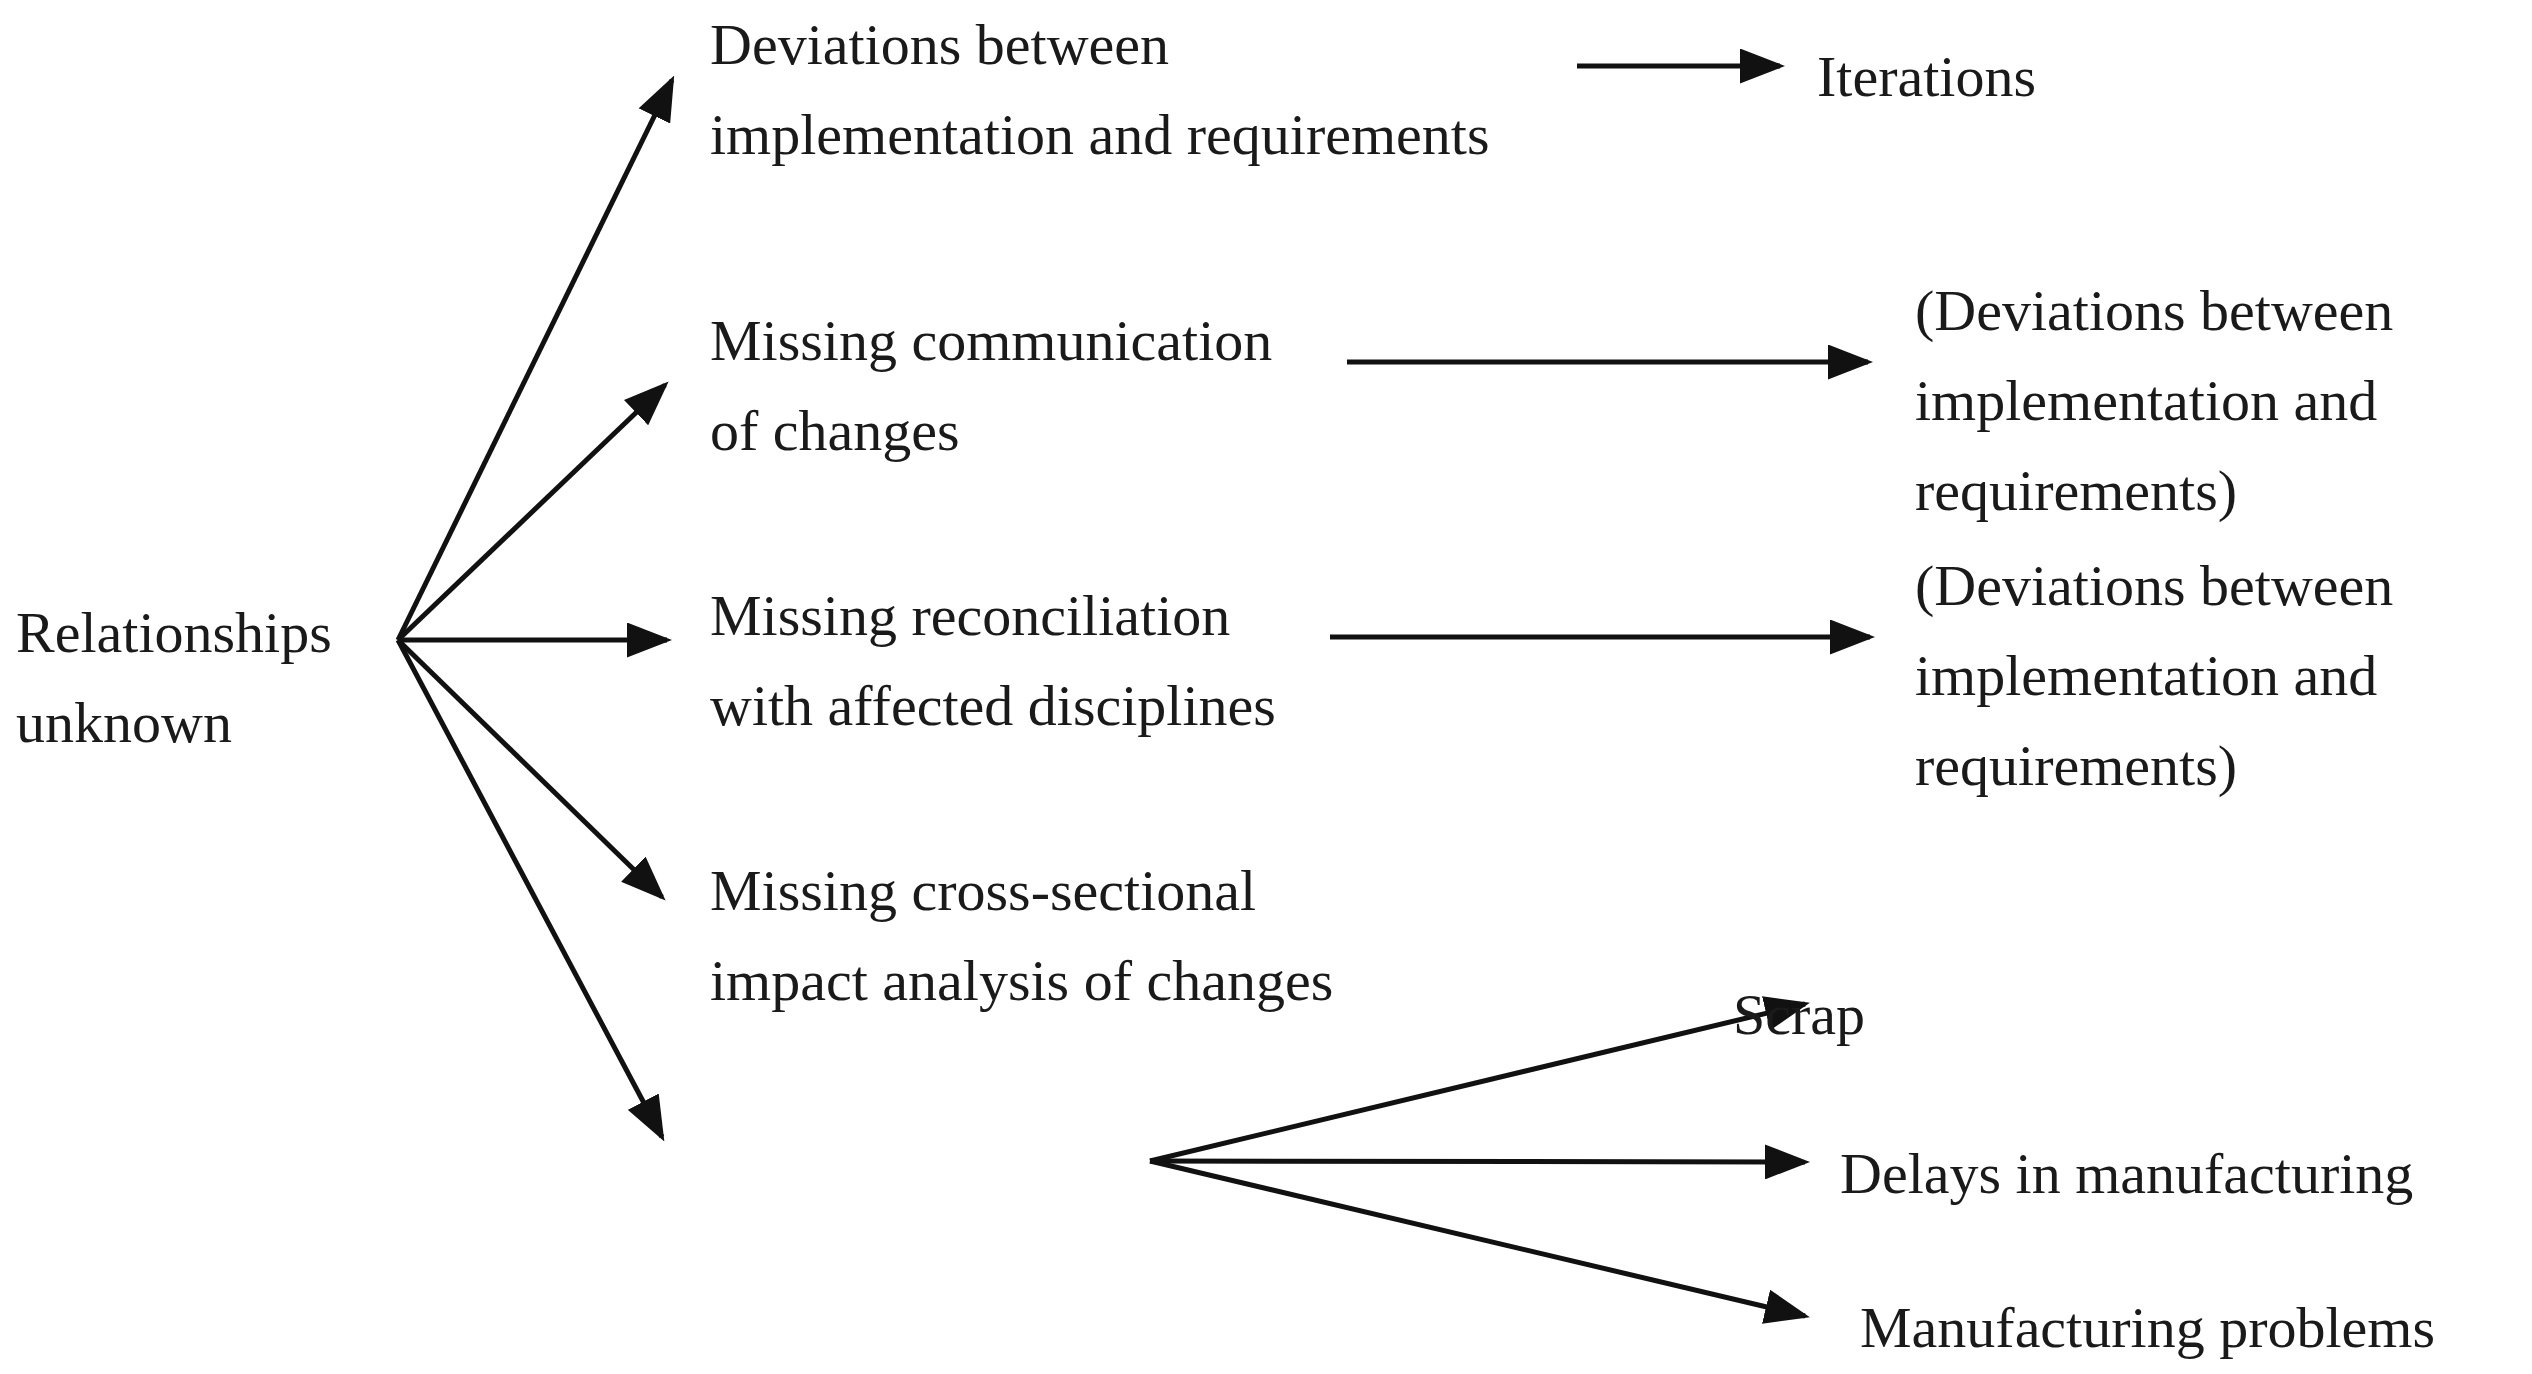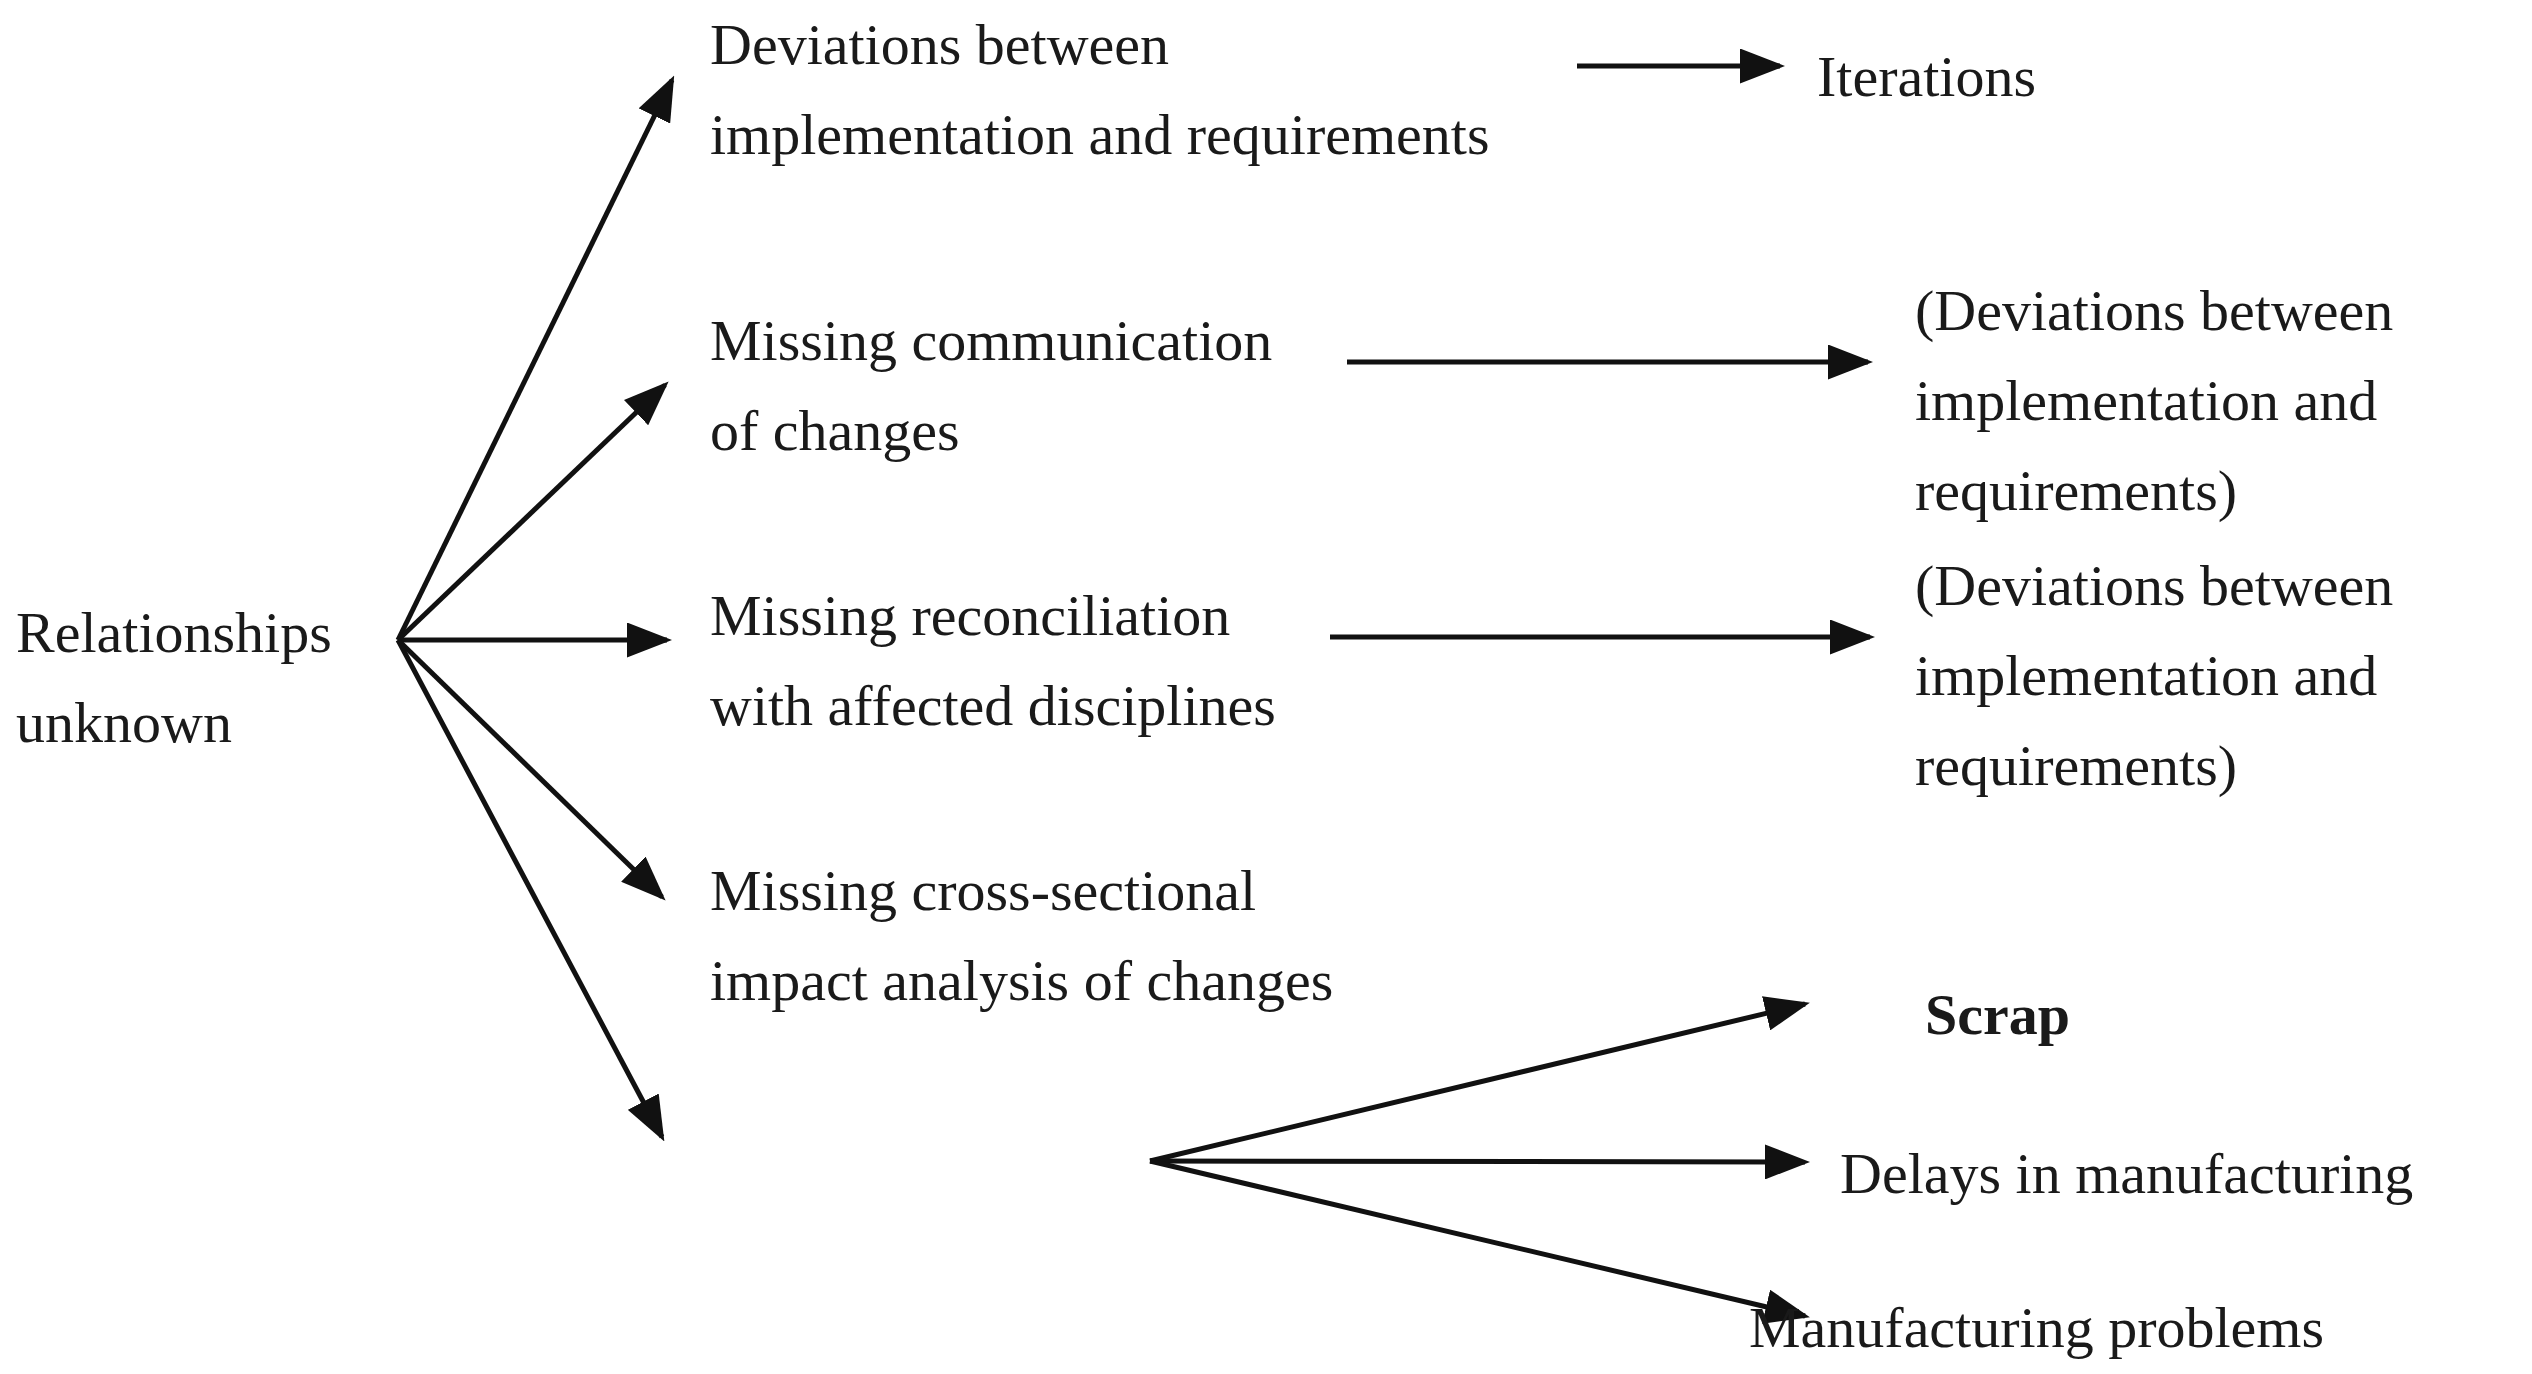--- a/index.html
+++ b/index.html
@@ -77,19 +77,19 @@
   <div class="node" style="left:1817px; top:32px;">Iterations</div>
 
   <div class="node" style="left:1915px; top:266px;">(Deviations between
 implementation and
 requirements)</div>
 
   <div class="node" style="left:1915px; top:541px;">(Deviations between
 implementation and
 requirements)</div>
 
-  <div class="node" style="left:1925px; top:970px;font-weight:bold;">Scrap</div>
+  <div class="node" style="left:1733px; top:970px;">Scrap</div>
 
   <div class="node" style="left:1840px; top:1129px;">Delays in manufacturing</div>
 
-  <div class="node" style="left:1749px; top:1283px;text-align:right;">Manufacturing problems</div>
+  <div class="node" style="left:1860px; top:1283px;text-align:right;">Manufacturing problems</div>
 
 </div>
 
 </body></html>

